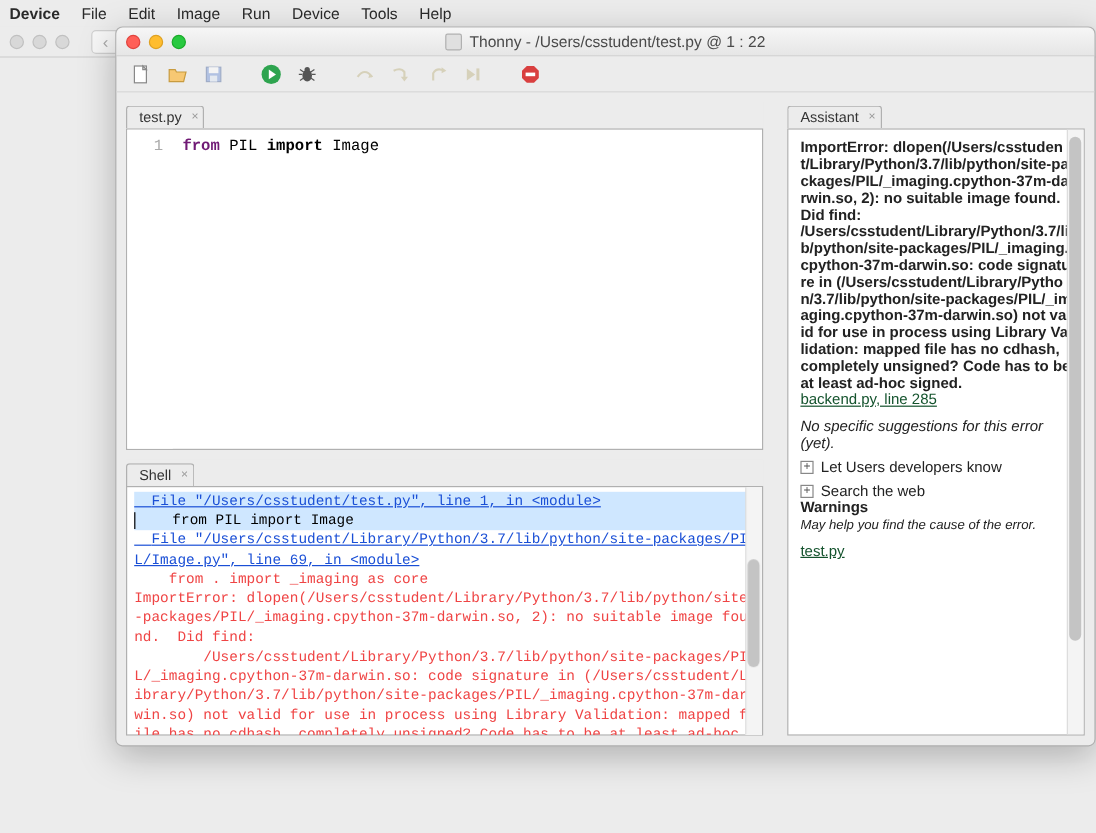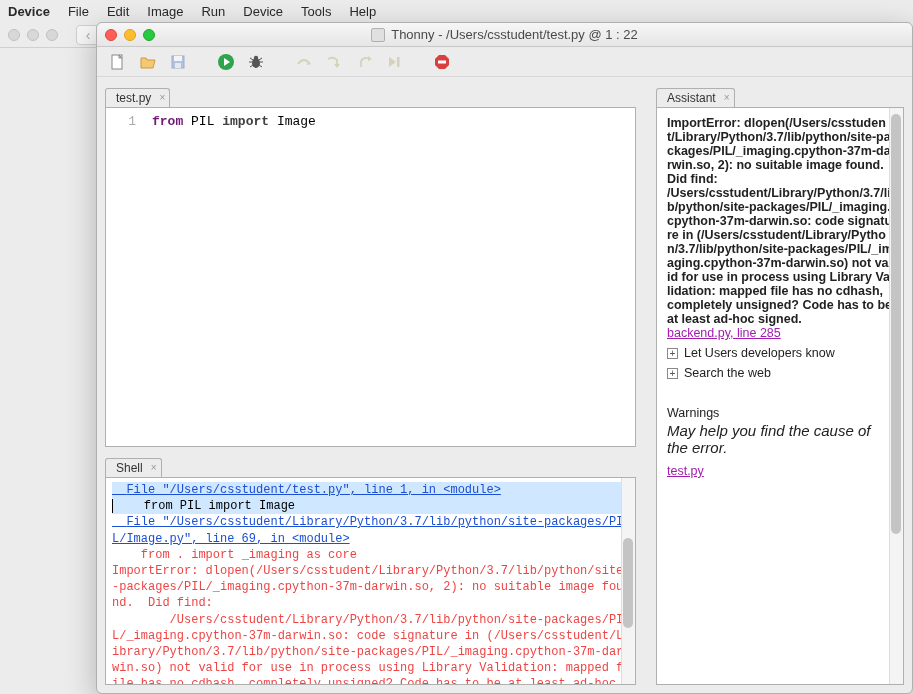--- a/index.html
+++ b/index.html
@@ -9,21 +9,21 @@
 .mac-menubar .app-name { font-weight: 700; }
 .mac-menubar span { cursor: default; }
 
 .bg-window { position: absolute; top: 22px; left: 0; width: 913px; height: 672px; background: #ececec; }
 .bg-titlebar { height: 26px; display: flex; align-items: center; padding: 0 8px; gap: 8px; border-bottom: 1px solid #d0d0d0; }
 .traffic { display: flex; gap: 7px; }
 .dot { width: 12px; height: 12px; border-radius: 50%; background: #d8d8d8; border: 1px solid #c0c0c0; }
 .bg-nav { display: flex; gap: 6px; margin-left: 10px; }
 .nav-btn { width: 24px; height: 20px; border: 1px solid #d0d0d0; border-radius: 4px; background: #f7f7f7; display: flex; align-items: center; justify-content: center; color: #aaa; font-size: 14px; }
 
-.thonny-window { position: absolute; top: 22px; left: 96px; width: 817px; height: 672px; background: #ececec; border: 1px solid #b0b0b0; border-radius: 6px; box-shadow: 0 8px 30px rgba(0,0,0,0.25); display: flex; flex-direction: column; }
+.thonny-window { position: absolute; top: 22px; left: 96px; width: 817px; height: 600px; background: #ececec; border: 1px solid #b0b0b0; border-radius: 6px; box-shadow: 0 8px 30px rgba(0,0,0,0.25); display: flex; flex-direction: column; }
 .thonny-titlebar { height: 24px; display: flex; align-items: center; padding: 0 8px; position: relative; border-top-left-radius: 6px; border-top-right-radius: 6px; background: linear-gradient(#f6f6f6,#e6e6e6); border-bottom: 1px solid #c8c8c8; }
 .thonny-titlebar .traffic .dot.r { background: #ff5f57; border-color: #e0443e; }
 .thonny-titlebar .traffic .dot.y { background: #ffbd2e; border-color: #dea123; }
 .thonny-titlebar .traffic .dot.g { background: #28c940; border-color: #1aab29; }
 .thonny-title { position: absolute; left: 0; right: 0; text-align: center; font-size: 13px; color: #4a4a4a; display: flex; align-items: center; justify-content: center; gap: 6px; pointer-events: none; }
 .thonny-title .tiny-icon { width: 14px; height: 14px; background: #e0e0e0; border: 1px solid #b0b0b0; border-radius: 2px; }
 
 .toolbar { height: 30px; display: flex; align-items: center; padding: 0 10px; gap: 8px; border-bottom: 1px solid #d8d8d8; }
 .toolbar .sep { width: 10px; }
 .tb-btn { width: 22px; height: 22px; display: flex; align-items: center; justify-content: center; border-radius: 3px; }
@@ -37,38 +37,38 @@
 .tab-row { display: flex; align-items: flex-end; height: 22px; }
 .tab { background: #ececec; border: 1px solid #b0b0b0; border-bottom: none; border-top-left-radius: 3px; border-top-right-radius: 3px; padding: 2px 18px 2px 10px; font-size: 12px; color: #333; position: relative; }
 .tab .close { position: absolute; right: 4px; top: 3px; font-size: 10px; color: #999; }
 .pane-body { flex: 1; border: 1px solid #b0b0b0; background: #fff; min-height: 0; overflow: hidden; position: relative; }
 
 .editor-pane { flex: 1; }
 .editor-body { display: flex; height: 100%; font-family: "Menlo","Courier New",monospace; font-size: 13px; }
 .gutter { width: 38px; background: #fff; color: #aaa; text-align: right; padding: 6px 8px 0 0; border-right: 0; }
 .code-area { flex: 1; padding: 6px 8px; white-space: pre; }
 .kw-from { color: #701a75; font-weight: 700; }
-.kw-import { color: #404040; font-weight: 700; }
+.kw-import { color: #000000; font-weight: 700; }
 
 .shell-pane { height: 230px; }
 .shell-body { font-family: "Menlo","Courier New",monospace; font-size: 12px; padding: 4px 6px; overflow-y: auto; height: 100%; line-height: 1.35; }
 .shell-body .hl { background: #cfe7ff; }
 .shell-body .link { color: #1a4fd6; text-decoration: underline; }
 .shell-body .err { color: #ef4444; }
 .shell-line { white-space: pre-wrap; word-break: break-all; }
 .cursor-bar { display: inline-block; width: 1px; height: 14px; background: #000; vertical-align: middle; margin-right: 2px; }
 
 .assist-body { padding: 8px 10px; overflow-y: auto; font-size: 12.5px; color: #222; height: 100%; }
 .assist-body .err-head { font-weight: 700; word-break: break-all; }
-.assist-body a { color: #a21caf; text-decoration: underline; }
+.assist-body a { color: #14532d; text-decoration: underline; }
 .assist-body .nospec { font-style: italic; margin-top: 8px; }
 .assist-body .action { margin-top: 6px; display: flex; gap: 6px; align-items: flex-start; }
 .assist-body .plus { width: 11px; height: 11px; border: 1px solid #888; font-size: 10px; line-height: 9px; text-align: center; color: #555; flex-shrink: 0; margin-top: 2px; }
-.assist-body .warn-h { font-weight: 400; margin-top: 26px; }
-.assist-body .warn-sub { font-style: italic; font-size: 15px; margin-top: 2px; }
+.assist-body .warn-h { font-weight: 700; }
+.assist-body .warn-sub { font-style: italic; font-size: 11px; margin-top: 2px; }
 .scroll-right { position: absolute; right: 0; top: 0; bottom: 0; width: 14px; background: #f4f4f4; border-left: 1px solid #ddd; }
 .scroll-thumb { position: absolute; right: 2px; width: 10px; background: #c4c4c4; border-radius: 5px; }
 </style>
 </head>
 <body>
 
 <div class="mac-menubar">
   <span class="app-name">Device</span>
   <span>File</span>
   <span>Edit</span>
@@ -225,20 +225,21 @@
           <div class="tab">
             <span>Assistant</span>
             <span class="close">×</span>
           </div>
         </div>
         <div class="pane-body">
           <div class="assist-body">
             <div class="err-head" style="white-space:pre-wrap">ImportError: dlopen(/Users/csstudent/Library/Python/3.7/lib/python/site-packages/PIL/_imaging.cpython-37m-darwin.so, 2): no suitable image found.  Did find:
 /Users/csstudent/Library/Python/3.7/lib/python/site-packages/PIL/_imaging.cpython-37m-darwin.so: code signature in (/Users/csstudent/Library/Python/3.7/lib/python/site-packages/PIL/_imaging.cpython-37m-darwin.so) not valid for use in process using Library Validation: mapped file has no cdhash, completely unsigned? Code has to be at least ad-hoc signed.</div>
             <a href="#">backend.py, line 285</a>
+            <div class="nospec">No specific suggestions for this error (yet).</div>
             <div class="action">
               <div class="plus">+</div>
               <span>Let Users developers know</span>
             </div>
             <div class="action">
               <div class="plus">+</div>
               <span>Search the web</span>
             </div>
             <div class="warn-h">Warnings</div>
             <div class="warn-sub">May help you find the cause of the error.</div>

